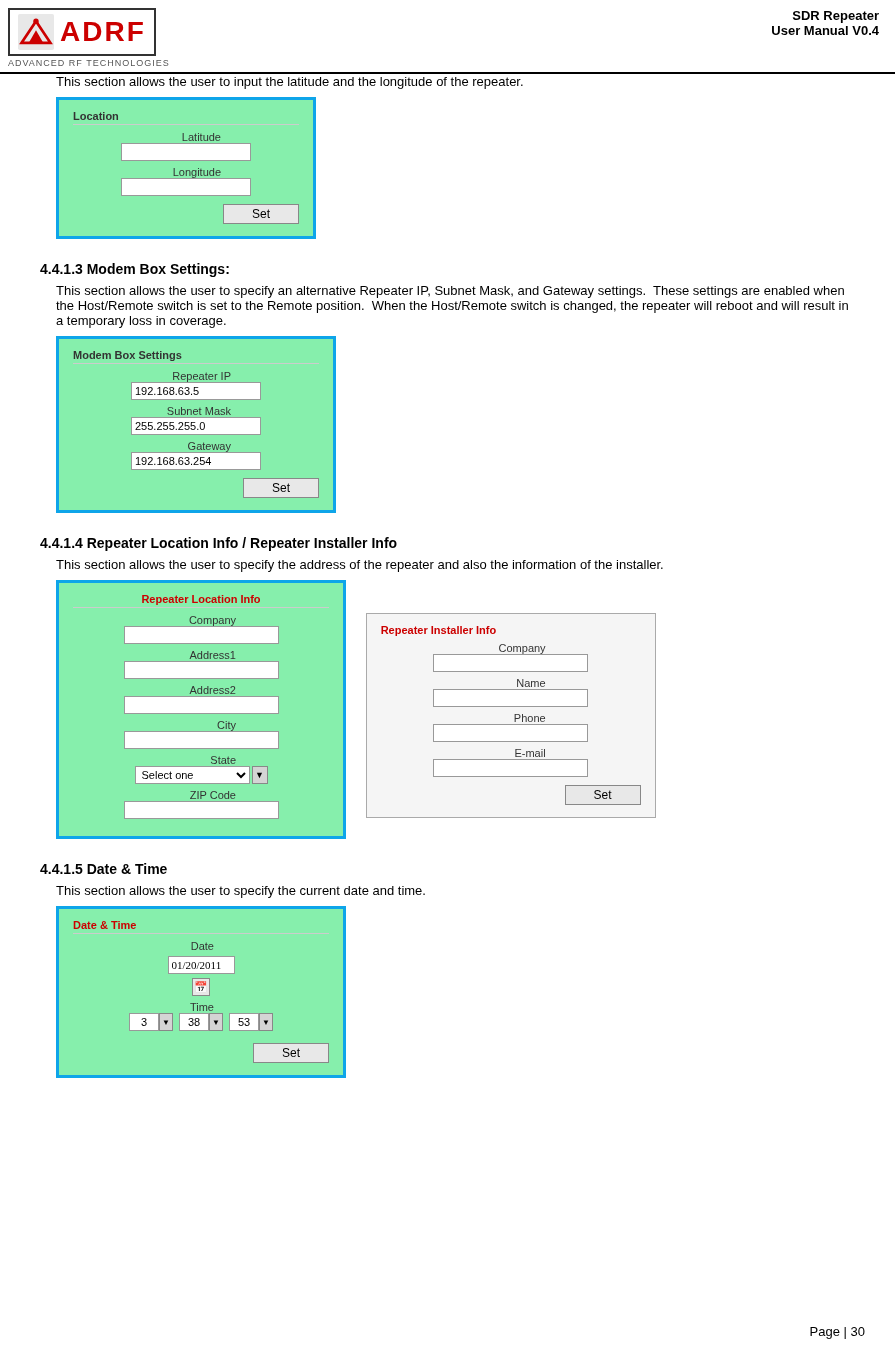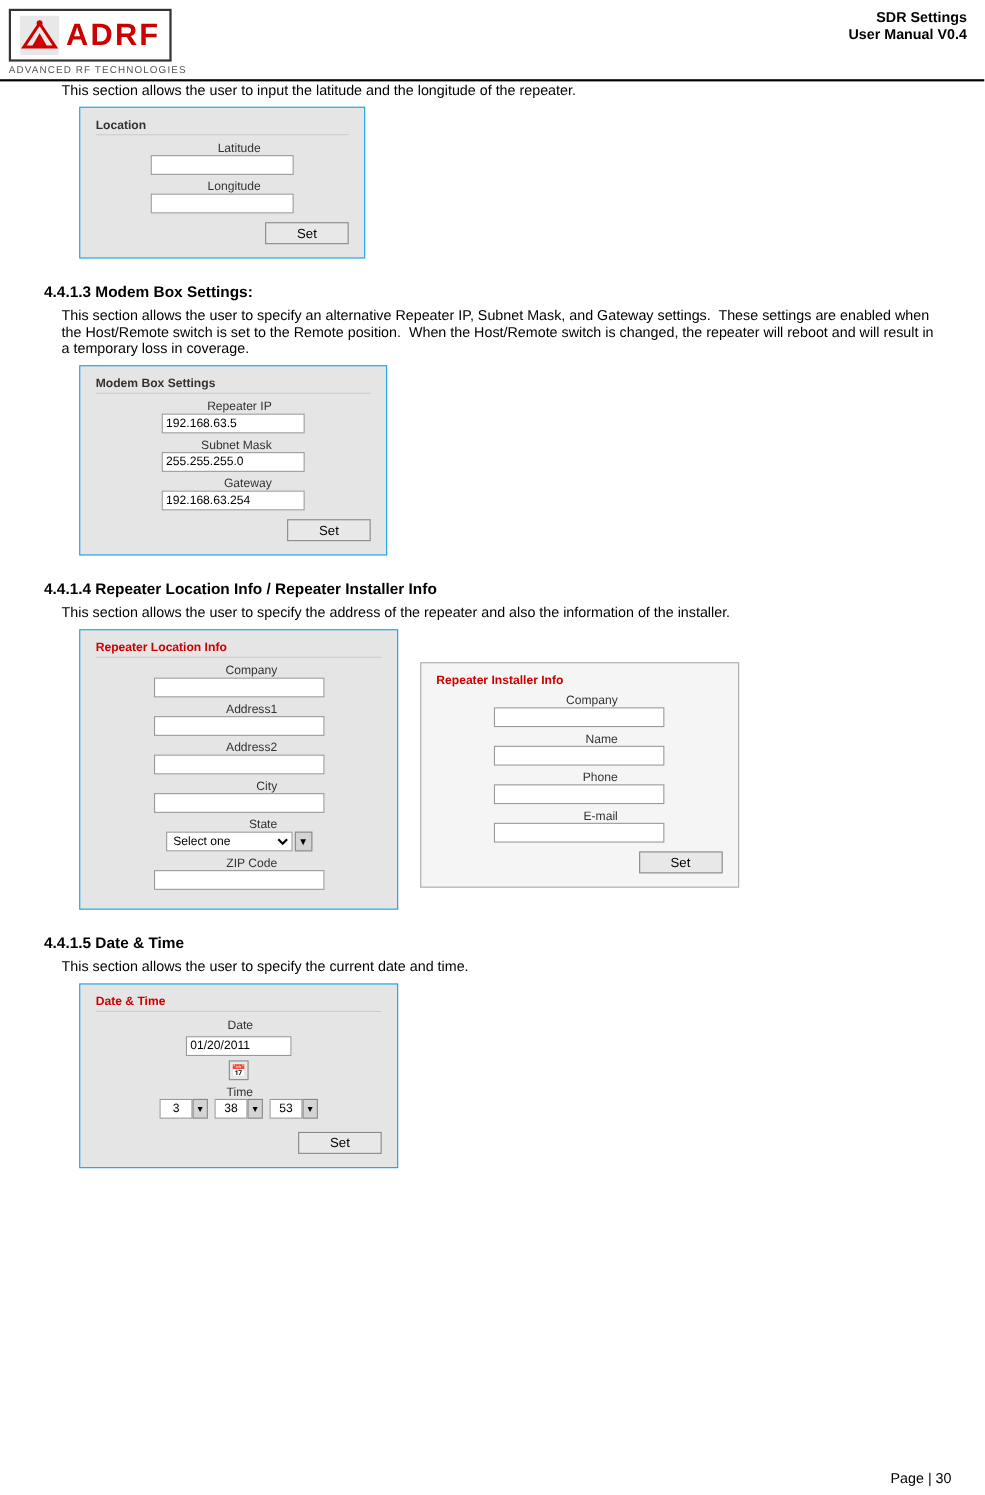--- a/index.html
+++ b/index.html
@@ -73,24 +73,24 @@
       margin-bottom: 6px;
     }
     .section-desc {
       font-size: 13px;
       margin-bottom: 8px;
       margin-left: 16px;
     }
 
     
     .panel {
-      border: 1px solid #0ea5e9;
-      background: #e5e5e5;
+      border: 3px solid #0ea5e9;
+      background: #86efac;
       padding: 10px 14px 12px 14px;
-      margin-left: 32px;
+      margin-left: 16px;
       display: inline-block;
       min-width: 260px;
     }
     .panel-title {
       font-size: 11px;
       font-weight: bold;
       color: #333;
       margin-bottom: 6px;
       border-bottom: 1px solid #ccc;
       padding-bottom: 2px;
@@ -203,23 +203,24 @@
       font-size: 11px;
       color: #333;
       min-width: 38px;
       text-align: right;
       padding-right: 6px;
     }
     .date-input {
       border: 1px solid #999;
       background: #fff;
       height: 18px;
-      width: 96px;
+      width: 67px;
       font-size: 11px;
       padding: 0 3px;
+      font-family: Liberation Serif, serif;
     }
     .cal-icon {
       width: 18px;
       height: 18px;
       border: 1px solid #888;
       background: #e8e8e8;
       display: inline-flex;
       align-items: center;
       justify-content: center;
       font-size: 11px;
@@ -256,21 +257,21 @@
       cursor: pointer;
     }
     .time-sep {
       font-size: 11px;
       margin: 0 1px;
     }
 
     
     .page-footer {
       position: absolute;
-      bottom: 8px;
+      bottom: 20px;
       right: 30px;
       font-size: 13px;
     }
   </style>
 </head>
 <body>
 
 <div class="header">
   <div class="logo-area">
     <div class="logo-box">
@@ -279,21 +280,21 @@
         <rect width="40" height="40" fill="#e8e8e8" rx="2"></rect>
         <polygon points="4,32 20,8 36,32" fill="none" stroke="#c00" stroke-width="3"></polygon>
         <polygon points="12,32 20,18 28,32" fill="#c00"></polygon>
         <circle cx="20" cy="8" r="3" fill="#c00"></circle>
       </svg>
       <span class="logo-text-adrf">ADRF</span>
     </div>
     <div class="logo-subtitle">ADVANCED RF TECHNOLOGIES</div>
   </div>
   <div class="header-title">
-    <div>SDR Settings</div>
+    <div>SDR Repeater</div>
     <div>User Manual V0.4</div>
   </div>
 </div>
 
 <div class="main-content">
 
   <div class="section">
     <div class="section-desc">This section allows the user to input the latitude and the longitude of the repeater.</div>
     <div class="panel">
       <div class="panel-title">Location</div>
@@ -335,21 +336,21 @@
       </div>
     </div>
   </div>
 
   <div class="section">
     <div class="section-heading">4.4.1.4 Repeater Location Info / Repeater Installer Info</div>
     <div class="section-desc">This section allows the user to specify the address of the repeater and also the information of the installer.</div>
 
     
     <div class="panel panel-location">
-      <div class="panel-title" style="color:#c00;">
+      <div class="panel-title" style="color:#c00;text-align:center;">
         <span>Repeater Location Info</span>
       </div>
       <div class="form-row">
         <span class="form-label">Company</span>
         <input class="form-input form-input-wide" type="text" value="" style="">
       </div>
       <div class="form-row">
         <span class="form-label">Address1</span>
         <input class="form-input form-input-wide" type="text" value="" style="">
       </div>

